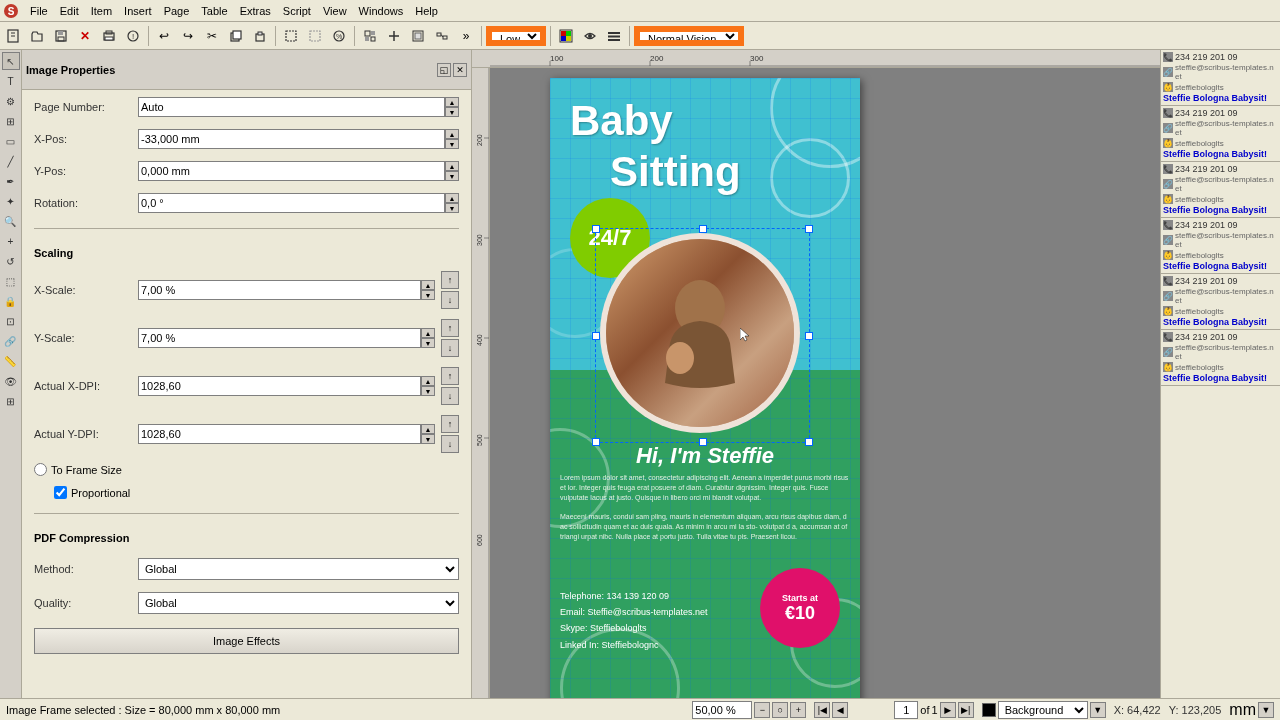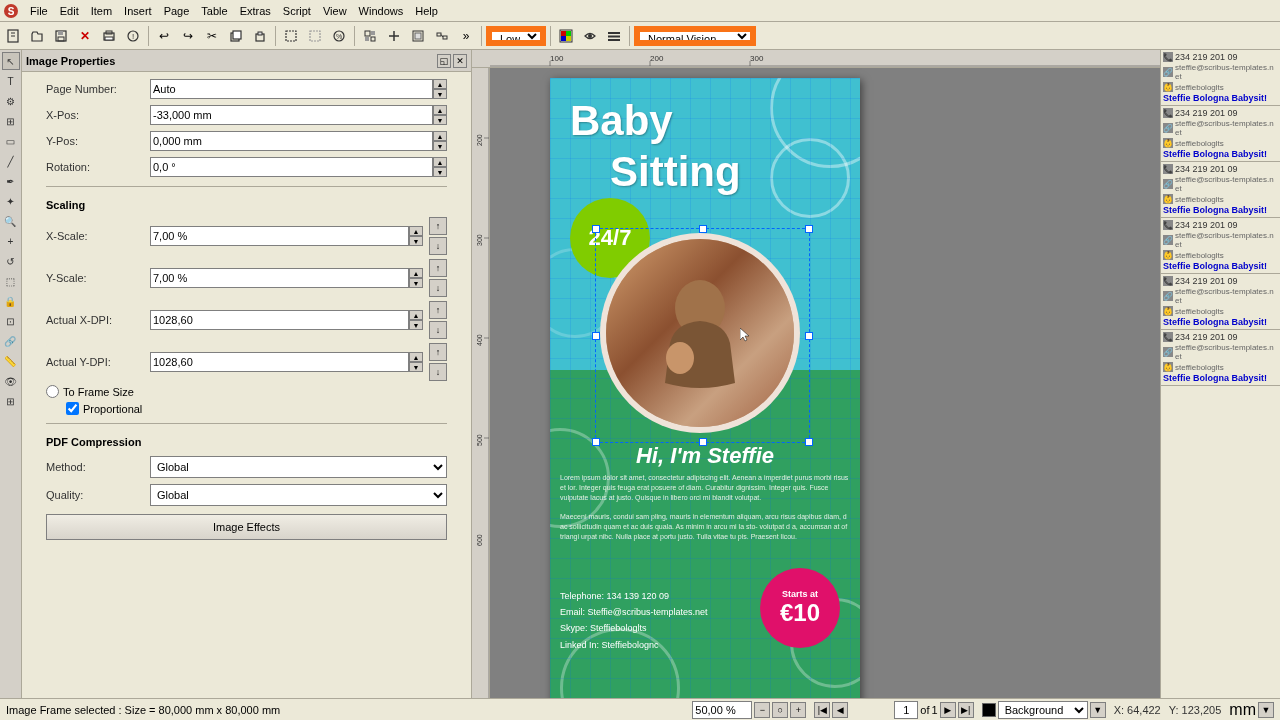--- a/index.html
+++ b/index.html
@@ -40,27 +40,27 @@
     }
     .tool-btn.active { border-color: #7f7f7f; background: #c8c4bb; }
 
     
     #props-panel {
       width: 450px; background: #ece9d8; border-right: 1px solid #aca899;
       display: flex; flex-direction: column; overflow-y: auto;
     }
     #props-header {
       display: flex; align-items: center; justify-content: space-between;
-      background: #d4d0c8; border-bottom: 1px solid #aca899; padding: 2px 4px; height: 22px;
+      background: #d4d0c8; border-bottom: 1px solid #aca899; padding: 2px 4px; height: 40px;
     }
     #props-header span { font-weight: bold; font-size: 11px; }
     .props-header-btns { display: flex; gap: 2px; }
     .props-header-btn { width: 14px; height: 14px; border: 1px solid #7f7f7f; background: #d4d0c8; cursor: pointer; display: flex; align-items: center; justify-content: center; font-size: 9px; }
 
-    .props-body { padding: 6px 24px; display: flex; flex-direction: column; gap: 4px; }
+    .props-body { padding: 6px 12px; display: flex; flex-direction: column; gap: 10px; }
     .prop-row { display: flex; align-items: center; gap: 4px; min-height: 22px; }
     .prop-label { width: 100px; font-size: 11px; color: #333; flex-shrink: 0; }
     .prop-input-wrap { flex: 1; display: flex; align-items: center; }
     .prop-input {
       flex: 1; height: 20px; font-size: 11px; border: 1px solid #7f7f7f; background: #fff;
       padding: 0 2px;
     }
     .prop-spin { display: flex; flex-direction: column; }
     .spin-btn { width: 14px; height: 10px; border: 1px solid #7f7f7f; background: #d4d0c8; cursor: pointer; font-size: 7px; display: flex; align-items: center; justify-content: center; line-height: 1; }
 
@@ -165,21 +165,21 @@
       position: absolute; top: 510px; left: 10px;
       font-size: 9px; color: #fff; line-height: 1.8;
     }
     .doc-price-circle {
       position: absolute; bottom: 80px; right: 20px;
       width: 80px; height: 80px; border-radius: 50%;
       background: #e0106a;
       display: flex; flex-direction: column; align-items: center; justify-content: center;
       color: #fff; font-size: 9px; font-weight: bold; text-align: center;
     }
-    .doc-price-big { font-size: 24px; font-weight: bold; }
+    .doc-price-big { font-size: 18px; font-weight: bold; }
 
     
     .selection-box {
       position: absolute; top: 150px; left: 45px; width: 215px; height: 215px;
       border: 1px dashed #0066ff; pointer-events: none;
     }
     .sel-handle {
       position: absolute; width: 8px; height: 8px; background: #fff; border: 1px solid #0066ff;
     }
 
@@ -378,21 +378,21 @@
   <button class="tb-btn">
     <svg width="14" height="14">
         <rect x="1" y="3" width="12" height="2" fill="#333"></rect>
         <rect x="1" y="6.5" width="12" height="2" fill="#333"></rect>
         <rect x="1" y="10" width="12" height="2" fill="#333"></rect>
       </svg>
   </button>
 
   <div class="tb-sep"></div>
 
-  <select class="tb-select" style="width:122px;">
+  <select class="tb-select" style="width:110px;">
     <option>Normal Vision</option>
   </select>
 </div>
 
 <div id="main-layout">
 
   <div id="left-panel">
     <button class="tool-btn active" title="Select">↖</button>
     <button class="tool-btn" title="Text">T</button>
     <button class="tool-btn" title="Settings">⚙</button>

